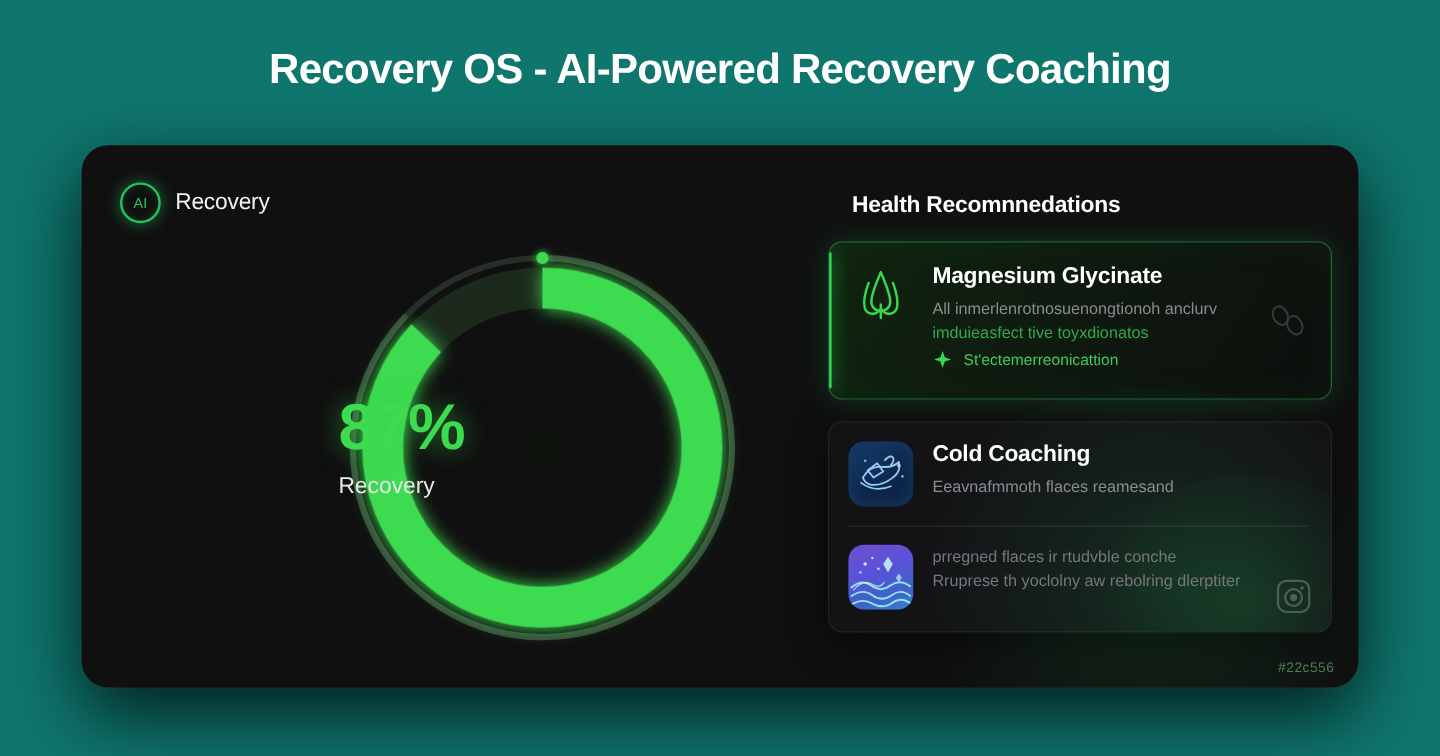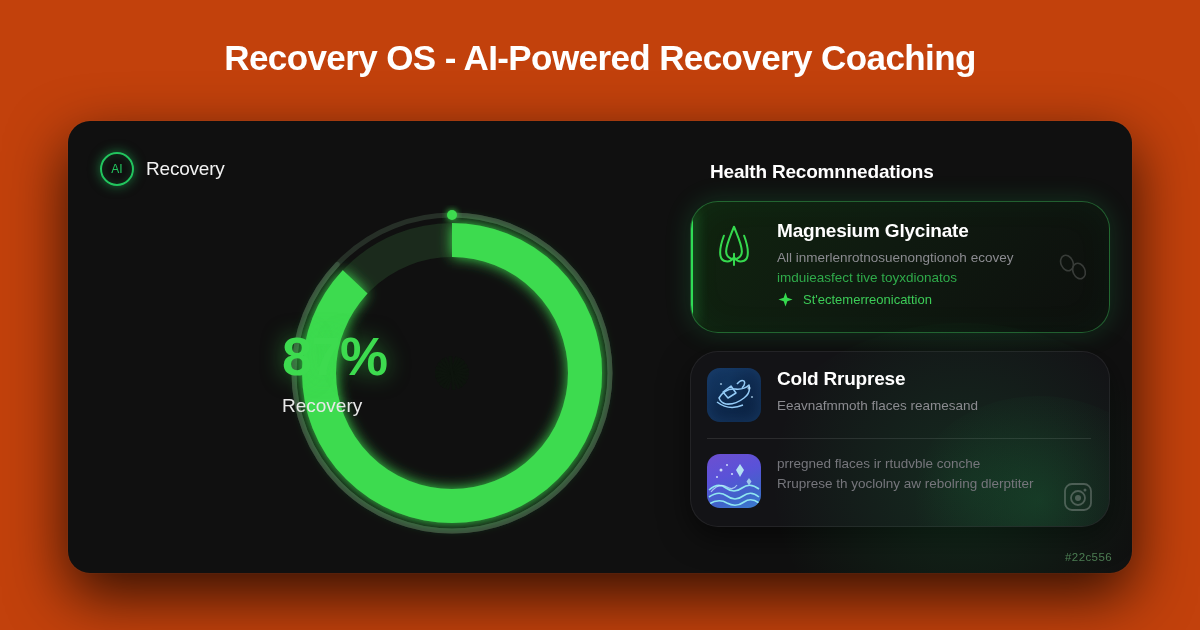--- a/index.html
+++ b/index.html
@@ -3,21 +3,21 @@
 <meta charset="utf-8">
 <style>
   * { margin:0; padding:0; box-sizing:border-box; }
   html,body { width:1200px; height:630px; }
   body {
     background:#0a0a0a;
     font-family:"Liberation Sans", sans-serif;
     overflow:hidden;
     position:relative;
   }
-  #stage { position:absolute; inset:0; background:#c2410c; }
+  #stage { position:absolute; inset:0; background:#0f766e; }
 
   
   .page-title{
     position:absolute; top:38px; left:0; width:1200px;
     text-align:center;
     font-size:35px; font-weight:700; letter-spacing:-0.6px;
     color:#ffffff;
   }
 
   
@@ -76,21 +76,21 @@
     position:absolute; left:622px; top:40px;
     width:420px;
   }
   .reco-heading{
     color:#ffffff; font-size:19px; font-weight:600;
     letter-spacing:-0.2px; margin-left:20px; margin-bottom:18px;
   }
 
   .card{
     position:relative;
-    border-radius:28px;
+    border-radius:12px;
     padding:18px 18px 18px 16px;
     overflow:hidden;
   }
   
   .card-green{
     background:linear-gradient(125deg,#10240f 0%,#0f1a10 45%,#0d0f0d 100%);
     border:1px solid rgba(60,190,90,0.45);
     box-shadow:0 0 26px rgba(34,197,94,0.20), inset 0 0 36px rgba(34,197,94,0.05);
     min-height:132px;
     margin-bottom:18px;
@@ -253,21 +253,21 @@
           <svg class="leaf-icon" viewBox="0 0 48 48">
             <g fill="none" stroke="#35d94e" stroke-width="1.8" stroke-linecap="round" stroke-linejoin="round">
               <path d="M24 6 C20 16 17 22 17 28 a7 7 0 0 0 14 0 C31 22 28 16 24 6 Z"></path>
               <path d="M15 14 C12 22 11 27 12 32 a6 6 0 0 0 11 2"></path>
               <path d="M33 14 C36 22 37 27 36 32 a6 6 0 0 1 -11 2"></path>
               <path d="M24 30 L24 40"></path>
             </g>
           </svg>
           <div class="card-body">
             <div class="card-title">Magnesium Glycinate</div>
-            <div class="card-desc">All inmerlenrotnosuenongtionoh ecovey</div>
+            <div class="card-desc">All inmerlenrotnosuenongtionoh anclurv</div>
             <div class="card-desc green">imduieasfect tive toyxdionatos</div>
             <div class="chip-row">
               <svg width="17" height="17" viewBox="0 0 24 24">
                 <path d="M12 2 L14.6 9.4 L22 12 L14.6 14.6 L12 22 L9.4 14.6 L2 12 L9.4 9.4 Z" fill="#35d94e"></path>
               </svg>
               <span class="chip-label">St'ectemerreonicattion</span>
             </div>
           </div>
         </div>
         <svg class="corner-icon-mid" width="34" height="30" viewBox="0 0 34 30">
@@ -290,21 +290,21 @@
                 <path d="M10 34 q12 9 26 3"></path>
               </g>
               <g fill="#bfe4ff" opacity="0.7">
                 <circle cx="42" cy="20" r="1.6"></circle>
                 <circle cx="45" cy="29" r="1.1"></circle>
                 <circle cx="14" cy="16" r="1.1"></circle>
               </g>
             </svg>
           </div>
           <div class="card-body">
-            <div class="card-title">Cold Rruprese</div>
+            <div class="card-title">Cold Coaching</div>
             <div class="card-desc">Eeavnafmmoth flaces reamesand</div>
           </div>
         </div>
 
         <div class="divider"></div>
 
         <div class="card-row">
           <div class="tile tile-wave">
             <svg viewBox="0 0 54 54" width="54" height="54">
               <g fill="#b9e8f5" opacity="0.95">

